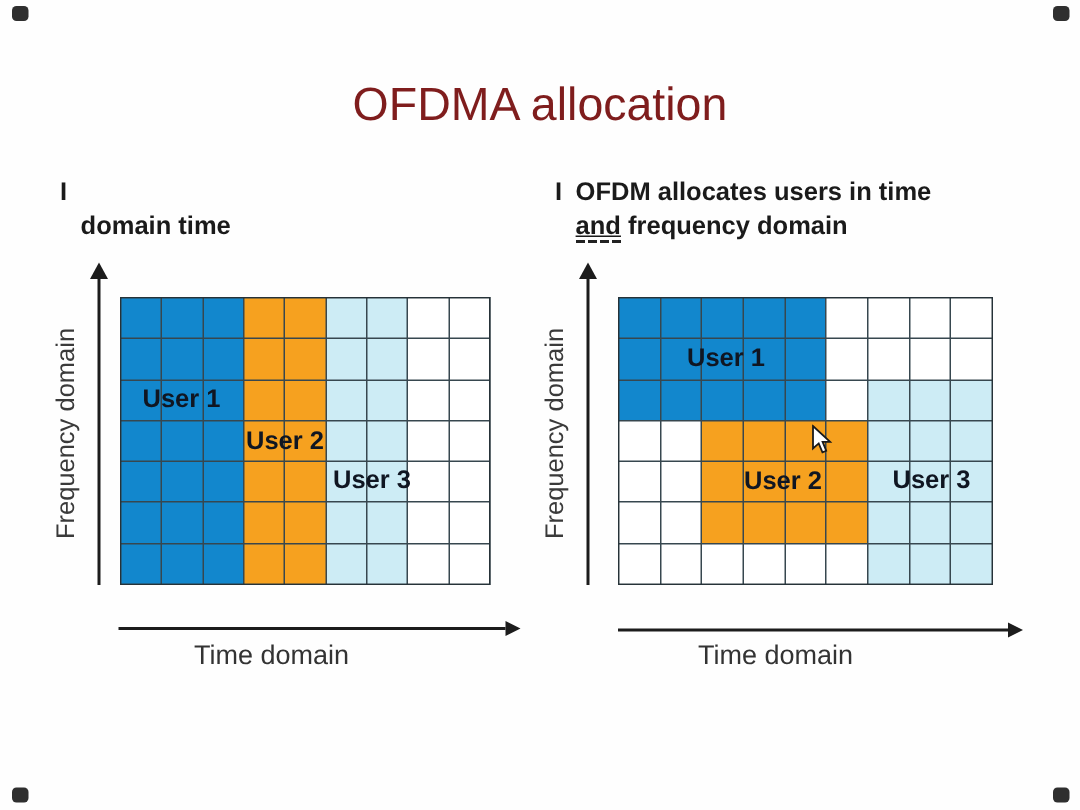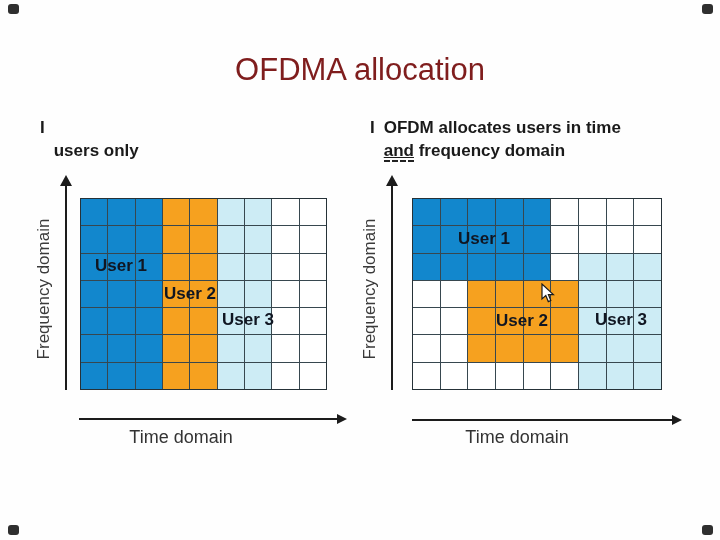--- a/index.html
+++ b/index.html
@@ -51,21 +51,21 @@
   <div class="corner tr"></div>
   <div class="corner bl"></div>
   <div class="corner br"></div>
 
   <div class="title">OFDMA allocation</div>
 
   <div class="bullet p0">
     <span class="marker">I</span>
     <span>
       <br>
-      <span class="u"></span><span>users only</span>
+      <span class="u"></span><span>domain time</span>
     </span>
   </div>
 
   <div class="bullet p1">
     <span class="marker">I</span>
     <span>
       <span>OFDM allocates users in time</span><br>
       <span class="u">and</span><span> frequency domain</span>
     </span>
   </div>

